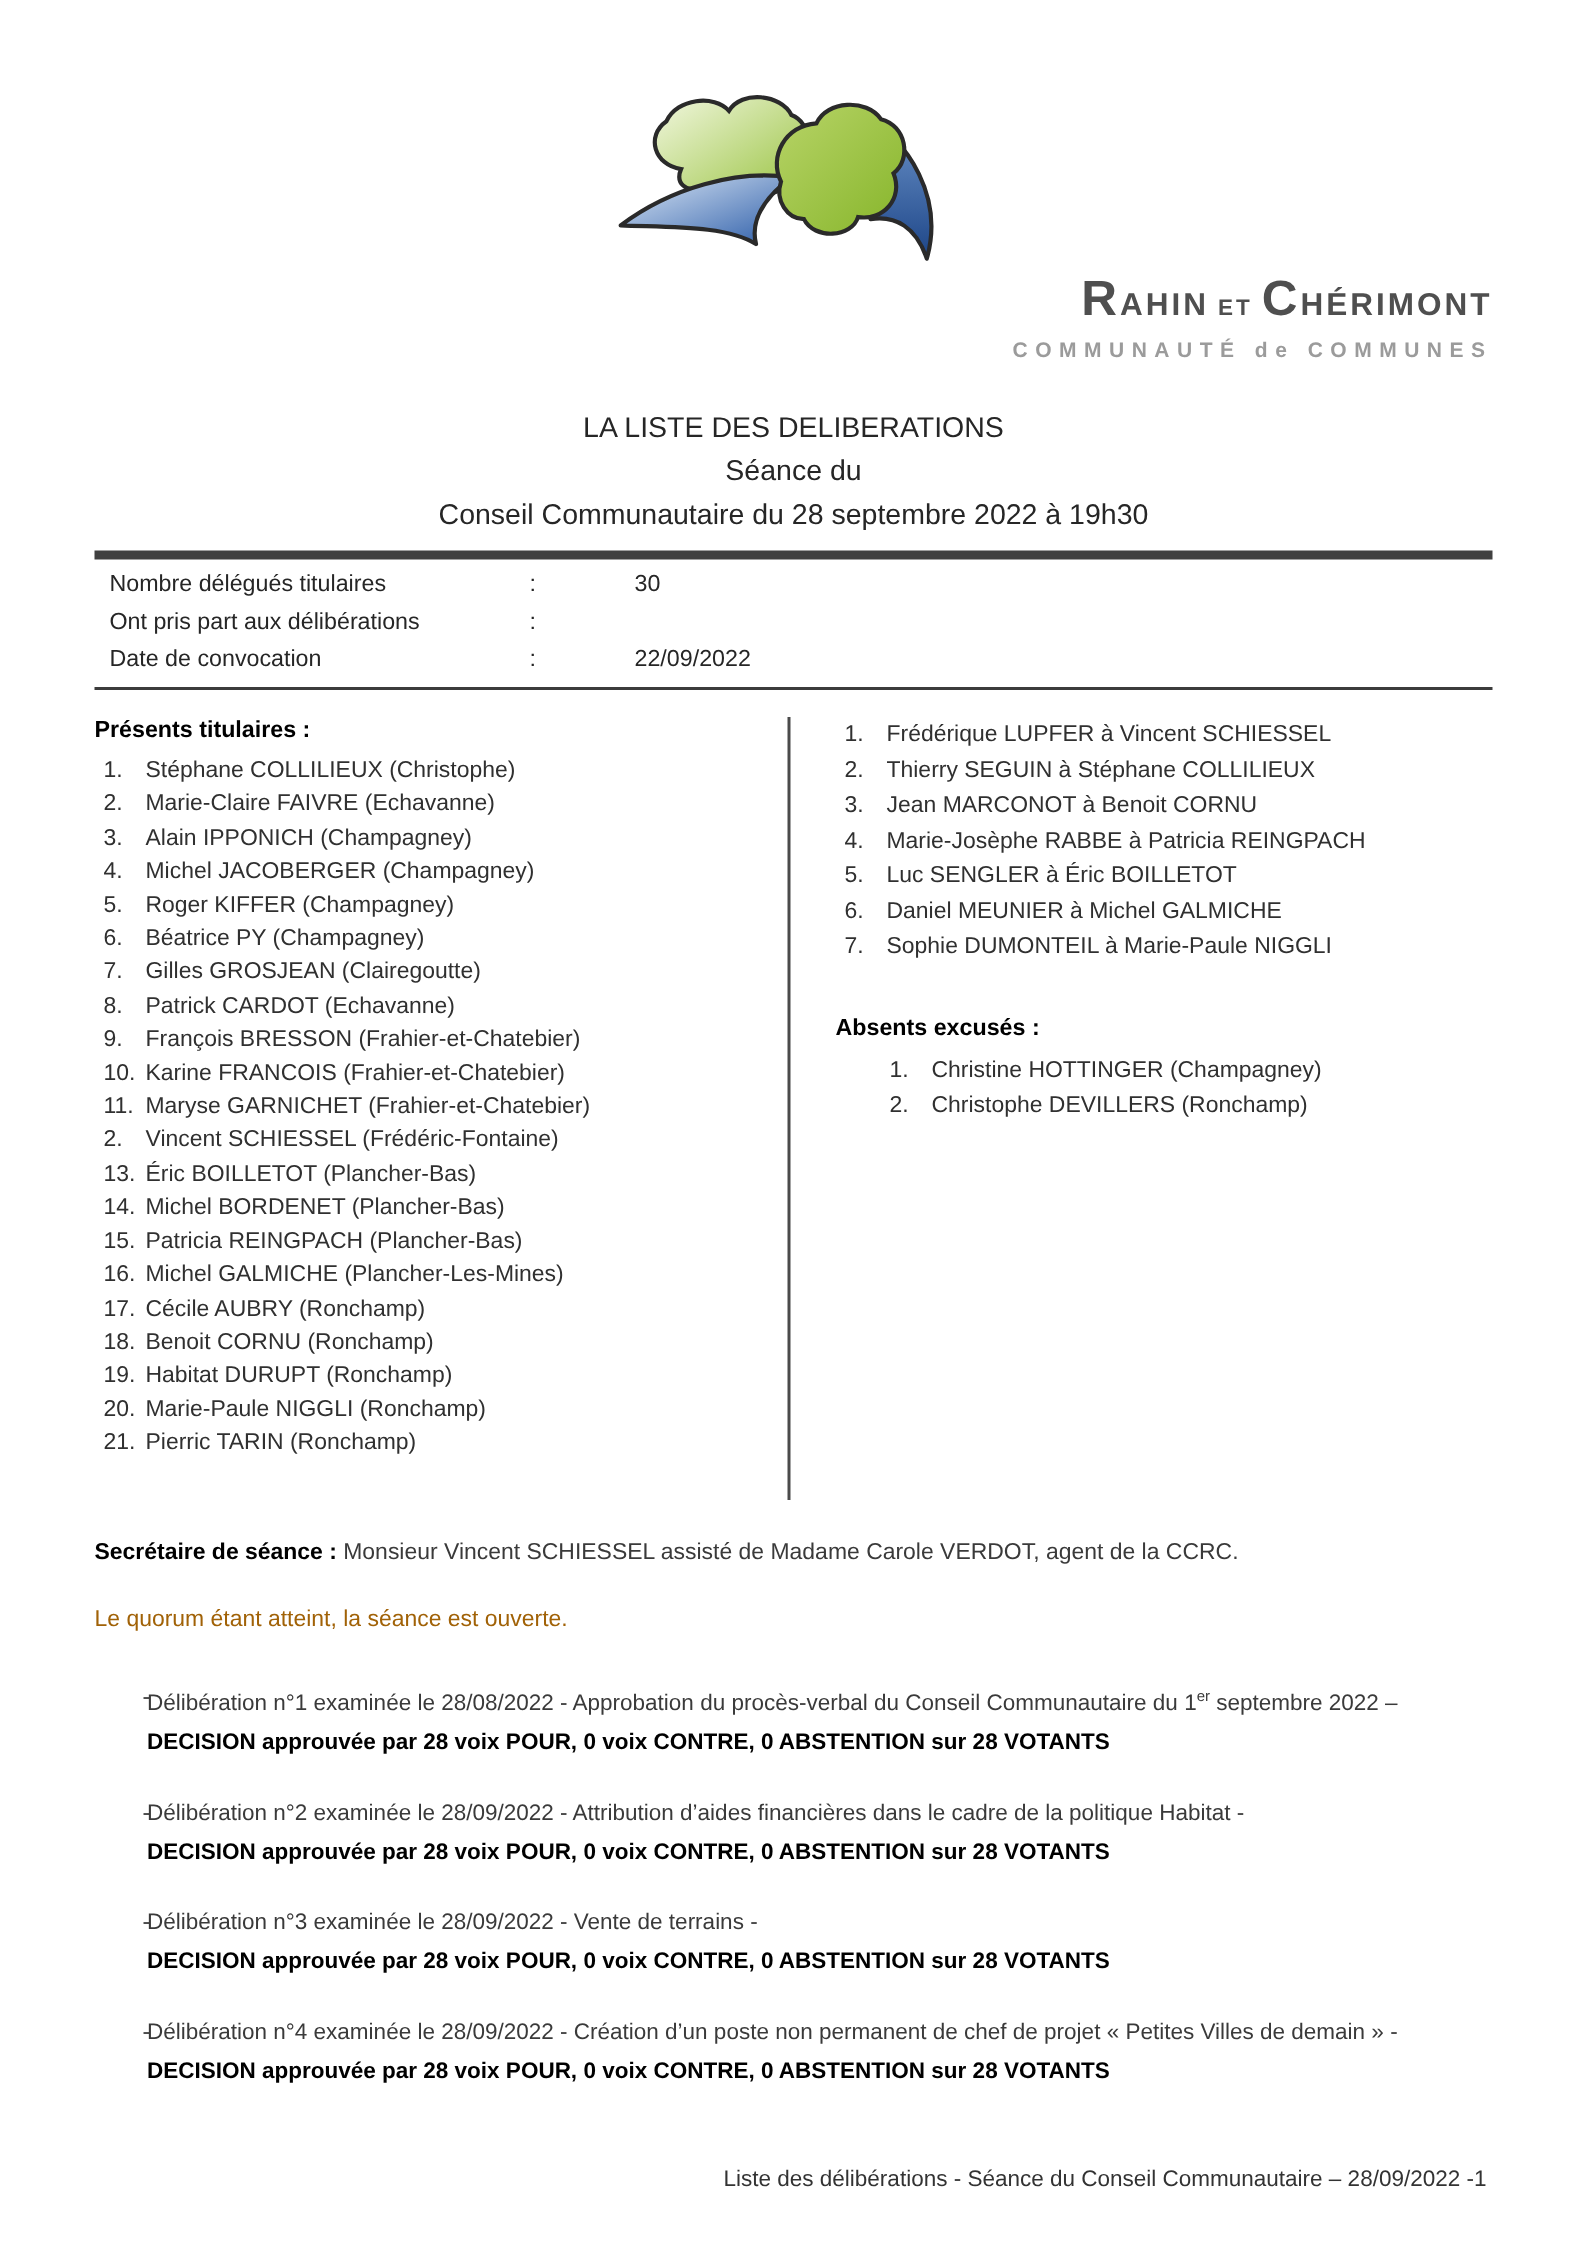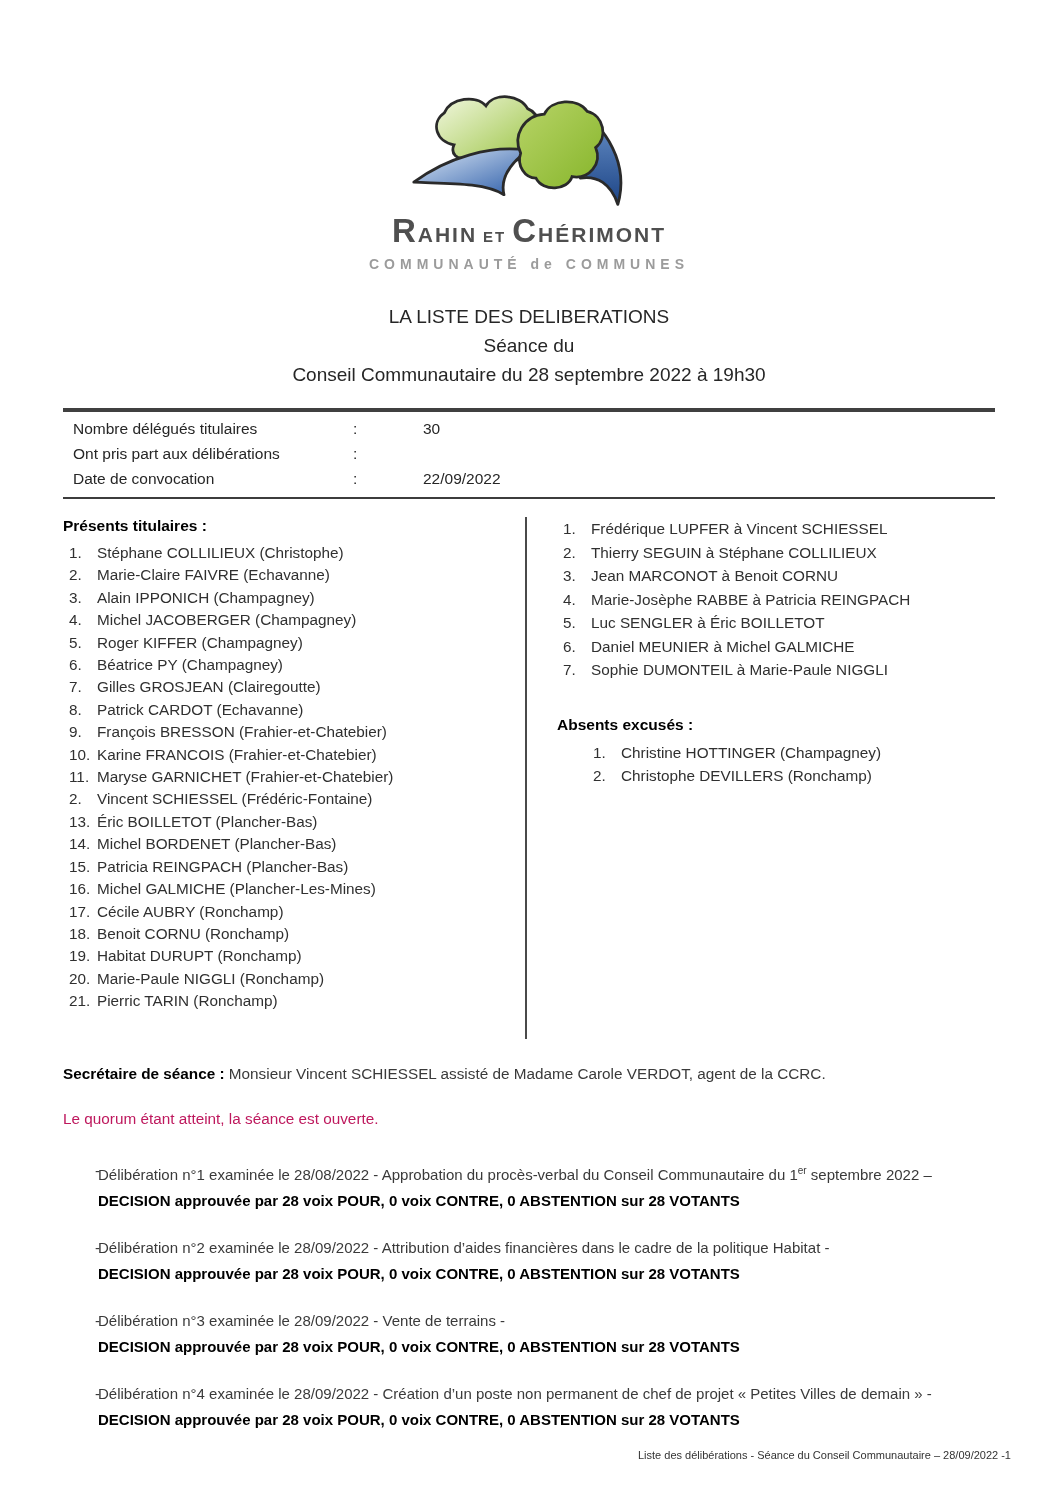--- a/index.html
+++ b/index.html
@@ -4,34 +4,34 @@
 <style>
   * { margin:0; padding:0; box-sizing:border-box; }
   html,body { background:#ffffff; }
   body { font-family:"Liberation Sans", sans-serif; color:#2b2b2b; }
   .page {
     position:relative; width:1058px; height:1497px; margin:0 auto;
     background:#ffffff; overflow:hidden; padding:0 63px;
   }
 
   
-  .logo-wrap { padding-top:92px; text-align:center; }
+  .logo-wrap { padding-top:60px; text-align:right; }
   .logo-graphic { display:block; margin:0 auto; }
   .brand { margin-top:4px; color:#4f4f4f; font-weight:bold; letter-spacing:2px; line-height:34px; white-space:nowrap; }
   .brand .big { font-size:33px; }
   .brand .sc  { font-size:21px; }
   .brand .et  { font-size:15px; letter-spacing:2px; padding:0 6px; }
   .logo-sub { margin-top:2px; color:#9b9b9b; font-weight:bold; font-size:14px; letter-spacing:5px; }
 
   
   .title-block { margin-top:30px; text-align:center; font-size:19px; line-height:29px; color:#262626; }
 
   
   .info-table {
-    margin-top:19px; border-top:4px solid #404040; border-bottom:2px solid #3c3c3c;
+    margin-top:9px; border-top:6px solid #404040; border-bottom:2px solid #3c3c3c;
     padding:4px 0 6px 0;
   }
   .info-row { display:flex; font-size:15.5px; line-height:25px; color:#262626; }
   .info-label { width:290px; padding-left:10px; }
   .info-sep   { width:70px; }
   .info-value { flex:1; }
 
   
   .columns { margin-top:18px; display:flex; min-height:522px; align-items:stretch; }
   .col-left  { width:462px; }
@@ -42,35 +42,35 @@
   .num-item { display:flex; font-size:15.3px; line-height:22.4px; color:#303030; }
   .col-right .num-item { line-height:23.5px; }
   .num-item .num { width:34px; flex-shrink:0; padding-left:6px; }
   .num-item .txt { flex:1; }
   .excuses-block { margin-top:34px; }
   .excuses-block .num-item { padding-left:30px; }
 
   
   .secretary { margin-top:26px; font-size:15.3px; color:#3a3a3a; }
   .secretary b { color:#000; }
-  .quorum { margin-top:27px; font-size:15.3px; color:#be185d; }
+  .quorum { margin-top:27px; font-size:15.3px; color:#a16207; }
 
   
   .delibs { margin-top:30px; }
   .delib { display:flex; margin-bottom:21px; }
   .delib .dash { width:35px; flex-shrink:0; padding-left:32px; font-size:15px; color:#3a3a3a; line-height:26px; }
   .delib .body { flex:1; }
   .delib-text { font-size:15px; line-height:26px; color:#3a3a3a; text-align:justify; }
   .delib-text sup { font-size:10px; }
   .decision { font-size:15px; line-height:26px; font-weight:bold; color:#000; }
 
   
   .page-footer {
-    position:absolute; right:47px; bottom:36px;
-    font-size:11px; color:#333;
+    position:absolute; right:67px; bottom:36px;
+    font-size:15px; color:#333;
   }
 </style>
 </head>
 <body>
 
 <div class="page">
 
   <div class="logo-wrap">
     <svg class="logo-graphic" width="300" height="118" viewBox="0 0 340 170" aria-hidden="true">
       <defs>

